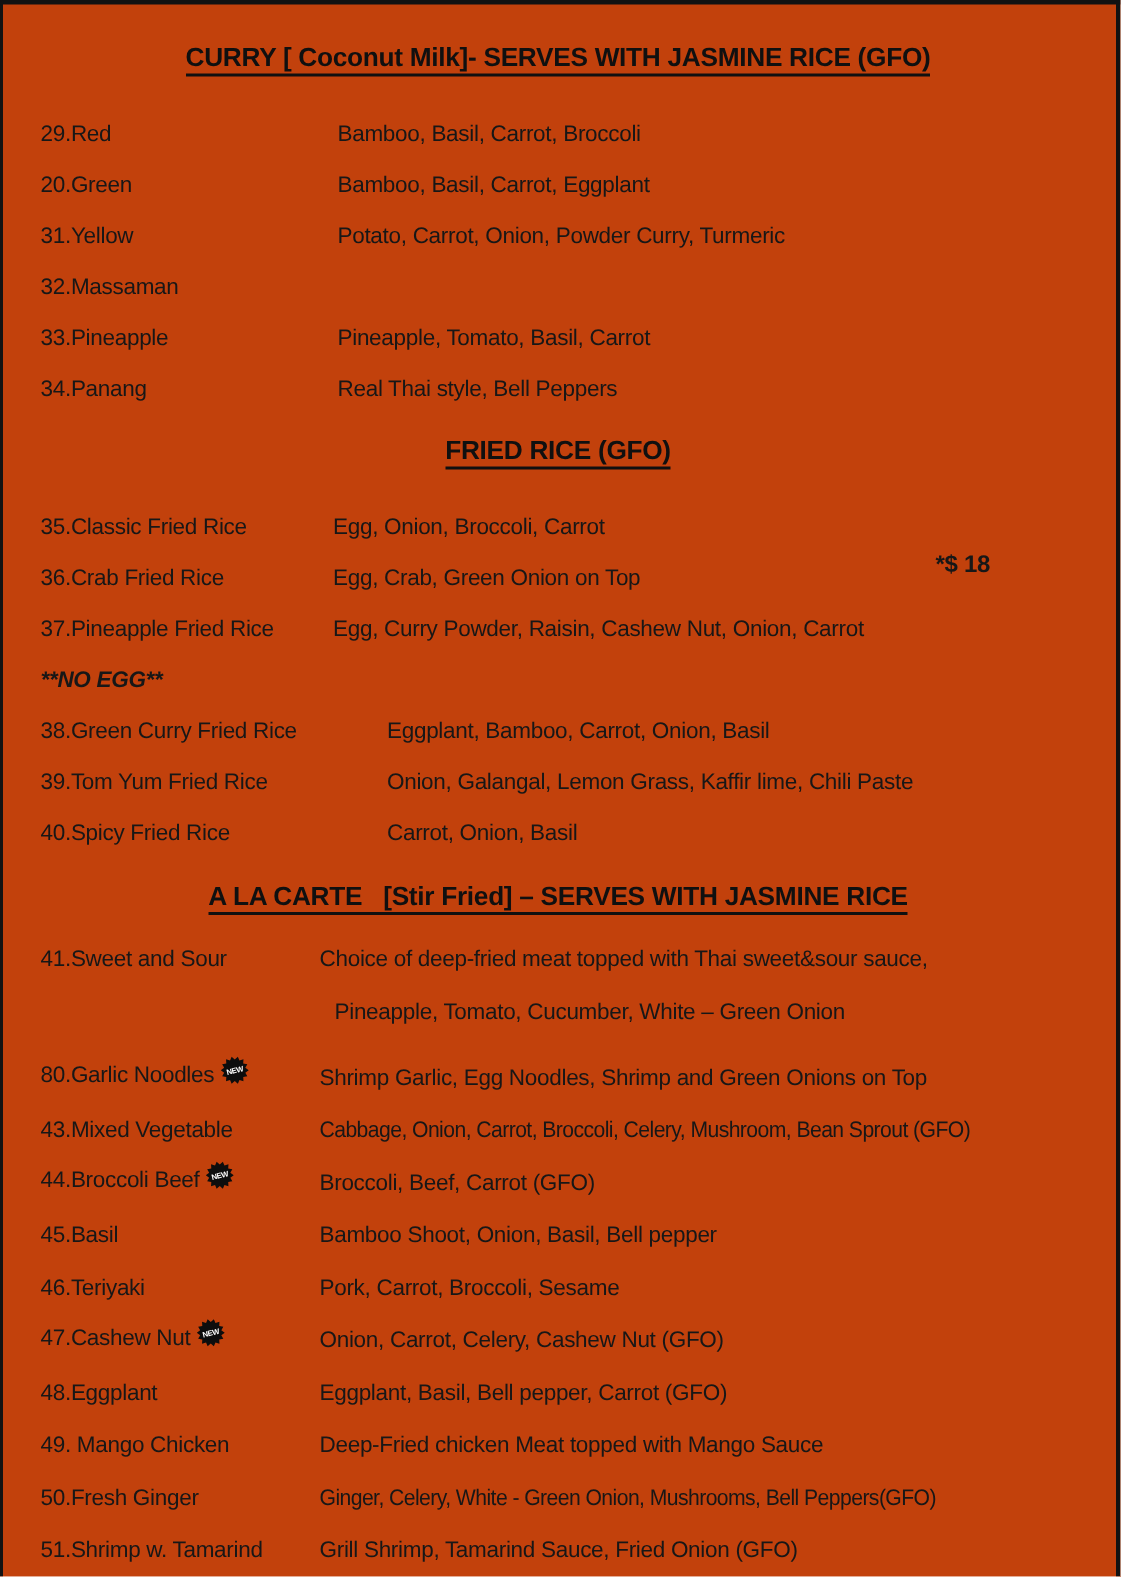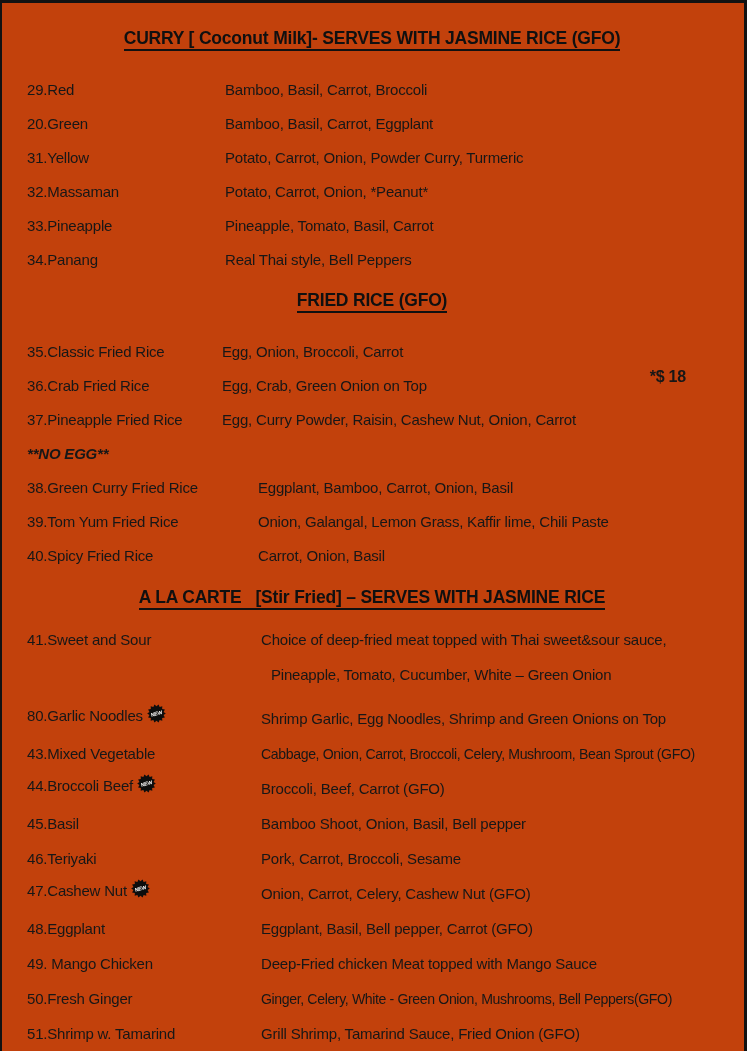--- a/index.html
+++ b/index.html
@@ -39,40 +39,40 @@
   .rows { margin-top: 14px; }
   .sec-carte .rows { margin-top: 12px; }
 
   .row {
     position: relative;
     display: flex;
     align-items: flex-end;
     height: 34px;
     font-size: 15px;
   }
-  .sec-carte .row { height: 35px; gap: 48px; }
+  .sec-carte .row { height: 35px; }
   .row.double { height: 70px; align-items: flex-start; }
   .row.double .item-name { line-height: 35px; }
 
   .item-name { flex: none; white-space: nowrap; }
   .item-desc { flex: 1 1 auto; white-space: nowrap; }
   .row.double .item-desc { white-space: normal; }
   .desc-line { line-height: 35px; white-space: nowrap; }
   .desc-line.second { padding-left: 10px; }
 
   .item-desc.condensed {
     display: inline-block;
     transform: scaleX(0.94);
     transform-origin: left center;
     letter-spacing: -0.4px;
   }
 
   .item-price {
     position: absolute;
-    right: 31px;
+    right: 57px;
     top: 50%;
     transform: translateY(-50%);
     font-weight: 700;
     font-size: 16px;
     white-space: nowrap;
   }
 
   .note-text { font-weight: 700; font-style: italic; font-size: 15px; }
 
   .new-badge-icon {
@@ -100,21 +100,20 @@
           <div class="row">
             <span class="item-name" style="width: 198px;"><span>20.Green</span></span>
             <span class="item-desc">Bamboo, Basil, Carrot, Eggplant</span>
           </div>
           <div class="row">
             <span class="item-name" style="width: 198px;"><span>31.Yellow</span></span>
             <span class="item-desc">Potato, Carrot, Onion, Powder Curry, Turmeric</span>
           </div>
           <div class="row">
             <span class="item-name" style="width: 198px;"><span>32.Massaman</span></span>
-            <span class="item-desc">Potato, Carrot, Onion, *Peanut*</span>
           </div>
           <div class="row">
             <span class="item-name" style="width: 198px;"><span>33.Pineapple</span></span>
             <span class="item-desc">Pineapple, Tomato, Basil, Carrot</span>
           </div>
           <div class="row">
             <span class="item-name" style="width: 198px;"><span>34.Panang</span></span>
             <span class="item-desc">Real Thai style, Bell Peppers</span>
           </div>
         </div>

